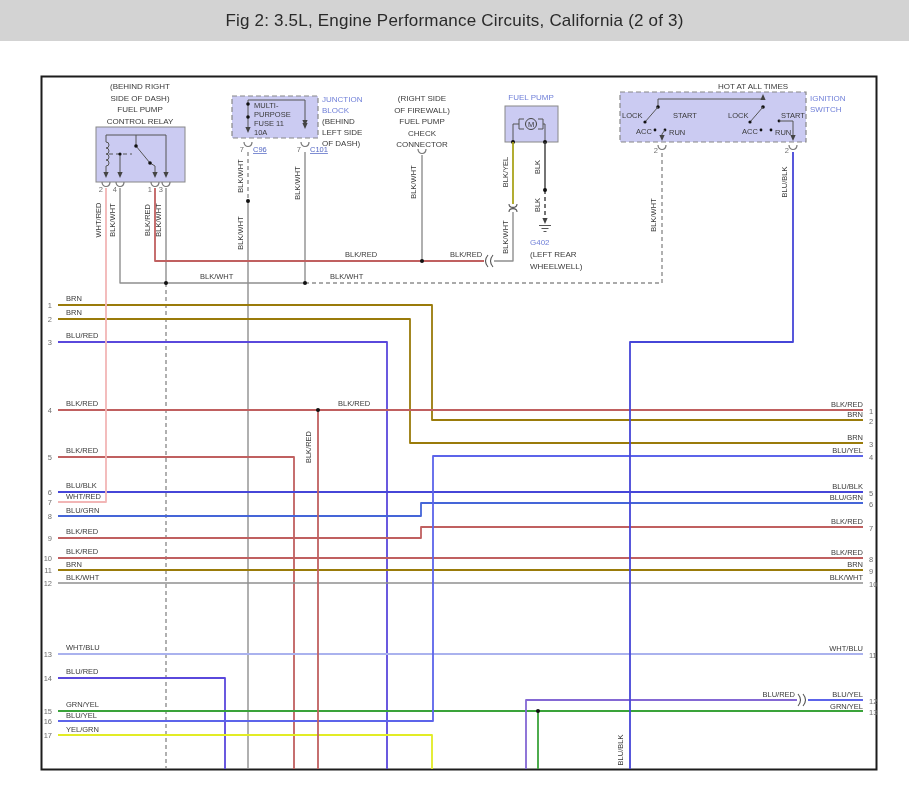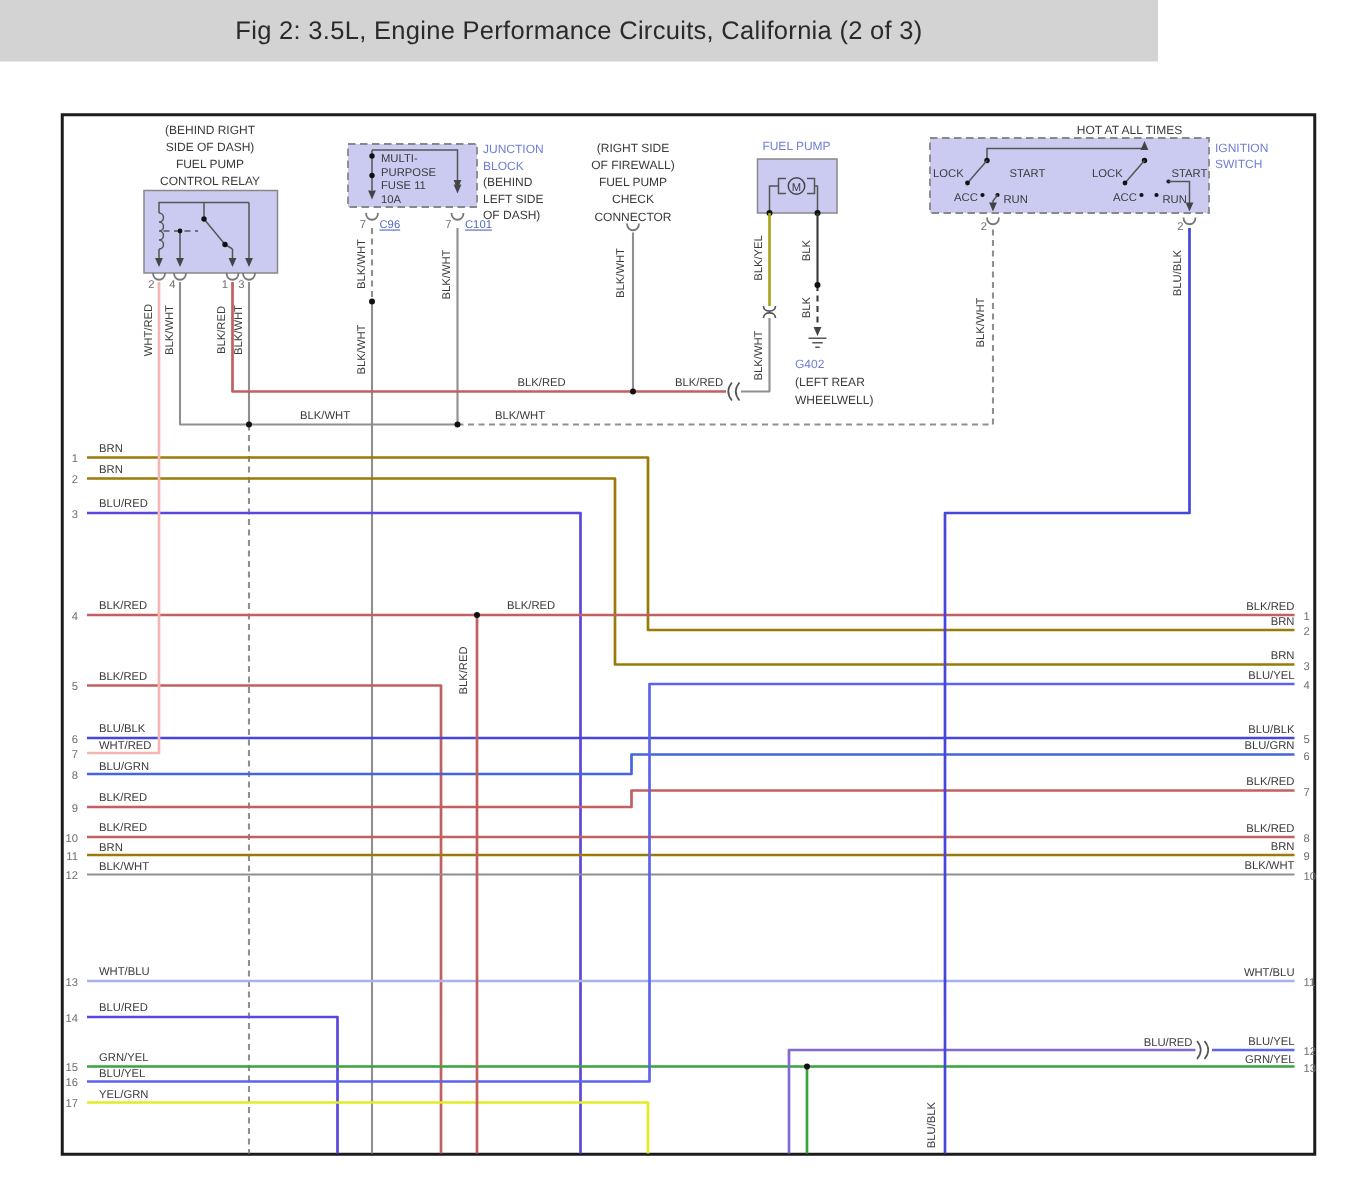--- a/index.html
+++ b/index.html
@@ -1,17 +1,17 @@
 <!DOCTYPE html>
 <html><head>
 <meta charset="utf-8">
 <style>
   *{margin:0;padding:0;box-sizing:border-box}
   html,body{width:909px;height:797px;background:#fff;font-family:"Liberation Sans",sans-serif;position:relative;overflow:hidden}
-  .titlebar{position:absolute;left:0;top:0;width:772px;height:41px;background:#d3d3d3;display:flex;align-items:center;justify-content:center}
+  .titlebar{position:absolute;left:0;top:0;width:909px;height:41px;background:#d3d3d3;display:flex;align-items:center;justify-content:center}
   .titlebar span{font-size:17px;color:#2a2a2a;letter-spacing:.2px}
   svg{position:absolute;left:0;top:0}
   text{font-family:"Liberation Sans",sans-serif;fill:#3a3a3a}
   .lbl{font-size:7.5px}
   .num{font-size:7.5px;fill:#6e6e6e}
   .comp{font-size:8px}
   .blue{fill:#6f7fd8}
   .link{fill:#5568c4;text-decoration:underline}
   .box{fill:#cbcbf2;stroke:#888;stroke-width:1}
   .boxd{fill:#cbcbf2;stroke:#888;stroke-width:1.2;stroke-dasharray:5 3}

